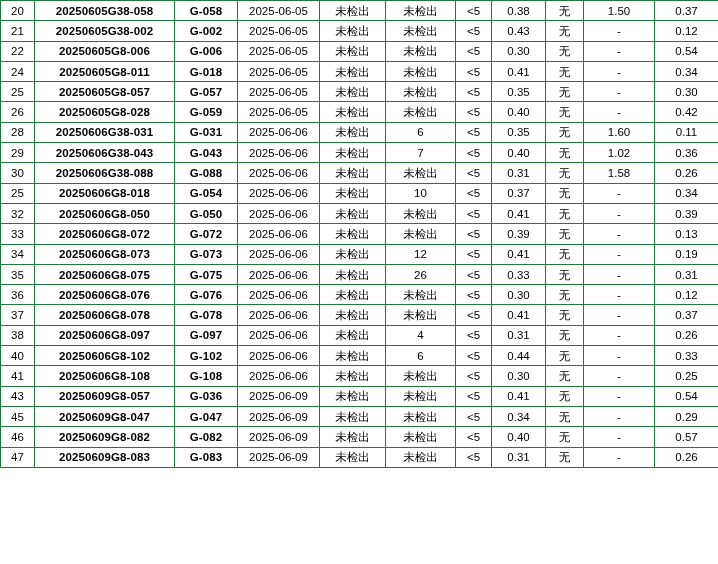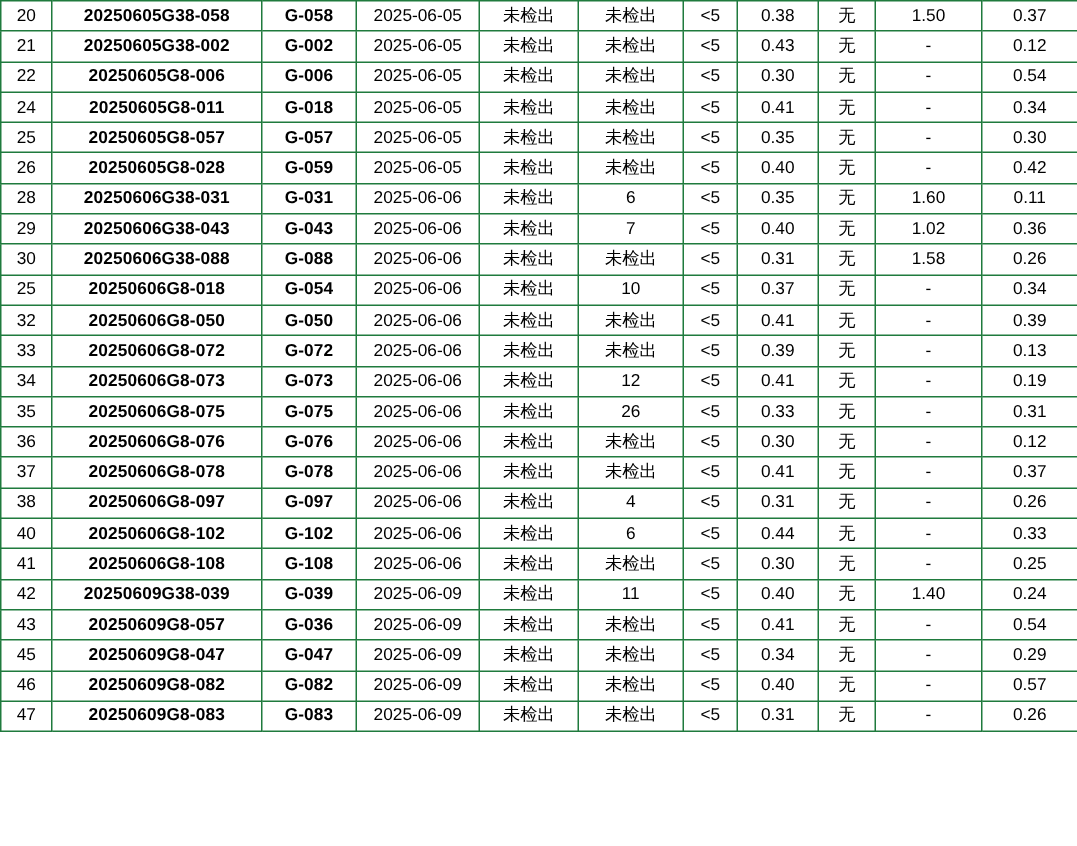--- a/index.html
+++ b/index.html
@@ -307,33 +307,20 @@
         <td class="num">2025-06-06</td>
         <td class="num">未检出</td>
         <td class="num">未检出</td>
         <td class="num">&lt;5</td>
         <td class="num">0.30</td>
         <td class="num">无</td>
         <td class="num">-</td>
         <td class="num">0.25</td>
       </tr>
       <tr>
-        <td class="idx">42</td>
-        <td class="code">20250609G38-039</td>
-        <td class="code">G-039</td>
-        <td class="num">2025-06-09</td>
-        <td class="num">未检出</td>
-        <td class="num">11</td>
-        <td class="num">&lt;5</td>
-        <td class="num">0.40</td>
-        <td class="num">无</td>
-        <td class="num">1.40</td>
-        <td class="num">0.24</td>
-      </tr>
-      <tr>
         <td class="idx">43</td>
         <td class="code">20250609G8-057</td>
         <td class="code">G-036</td>
         <td class="num">2025-06-09</td>
         <td class="num">未检出</td>
         <td class="num">未检出</td>
         <td class="num">&lt;5</td>
         <td class="num">0.41</td>
         <td class="num">无</td>
         <td class="num">-</td>

